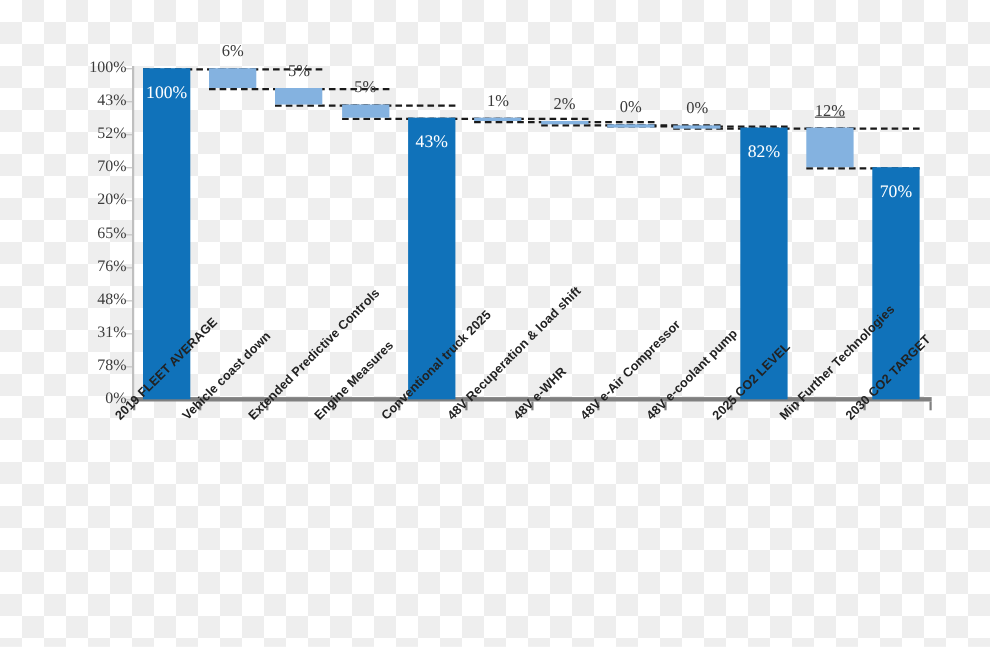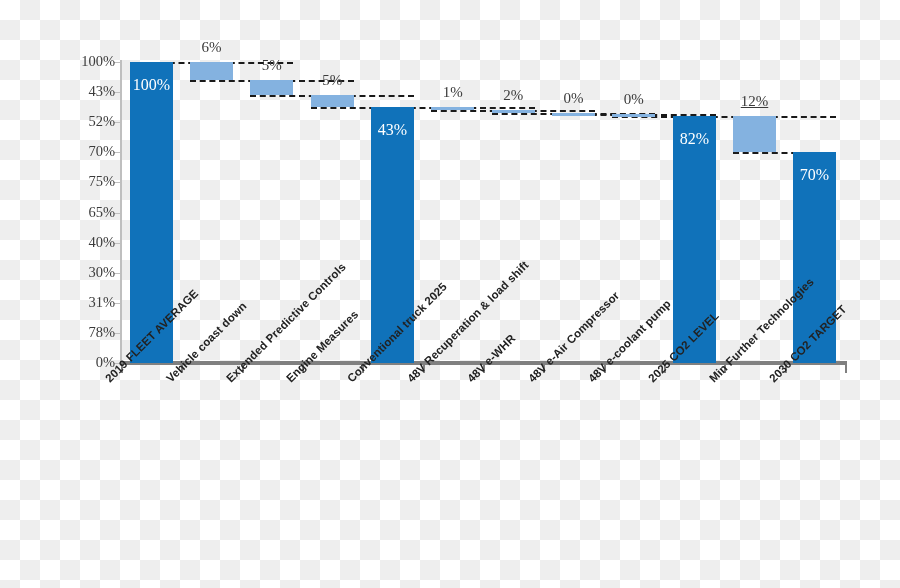--- a/index.html
+++ b/index.html
@@ -142,33 +142,33 @@
       <div class="ytick-mark" style="top: 122.2px;"></div>
       <div class="ytick-wrap" style="top: 114.2px;">
         <div class="ytick-label">52%</div>
       </div>
       <div class="ytick-mark" style="top: 152.3px;"></div>
       <div class="ytick-wrap" style="top: 144.3px;">
         <div class="ytick-label">70%</div>
       </div>
       <div class="ytick-mark" style="top: 182.4px;"></div>
       <div class="ytick-wrap" style="top: 174.4px;">
-        <div class="ytick-label">75%</div>
+        <div class="ytick-label">20%</div>
       </div>
       <div class="ytick-mark" style="top: 212.5px;"></div>
       <div class="ytick-wrap" style="top: 204.5px;">
         <div class="ytick-label">65%</div>
       </div>
       <div class="ytick-mark" style="top: 242.6px;"></div>
       <div class="ytick-wrap" style="top: 234.6px;">
-        <div class="ytick-label">40%</div>
+        <div class="ytick-label">76%</div>
       </div>
       <div class="ytick-mark" style="top: 272.7px;"></div>
       <div class="ytick-wrap" style="top: 264.7px;">
-        <div class="ytick-label">30%</div>
+        <div class="ytick-label">48%</div>
       </div>
       <div class="ytick-mark" style="top: 302.8px;"></div>
       <div class="ytick-wrap" style="top: 294.8px;">
         <div class="ytick-label">31%</div>
       </div>
       <div class="ytick-mark" style="top: 332.9px;"></div>
       <div class="ytick-wrap" style="top: 324.9px;">
         <div class="ytick-label">78%</div>
       </div>
       <div class="ytick-mark" style="top: 363px;"></div>

